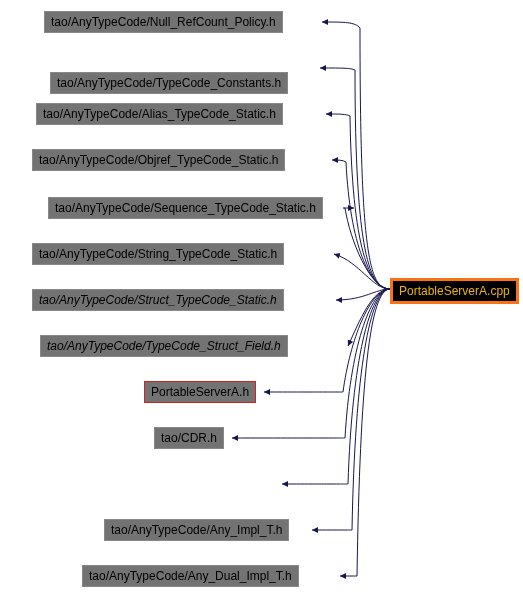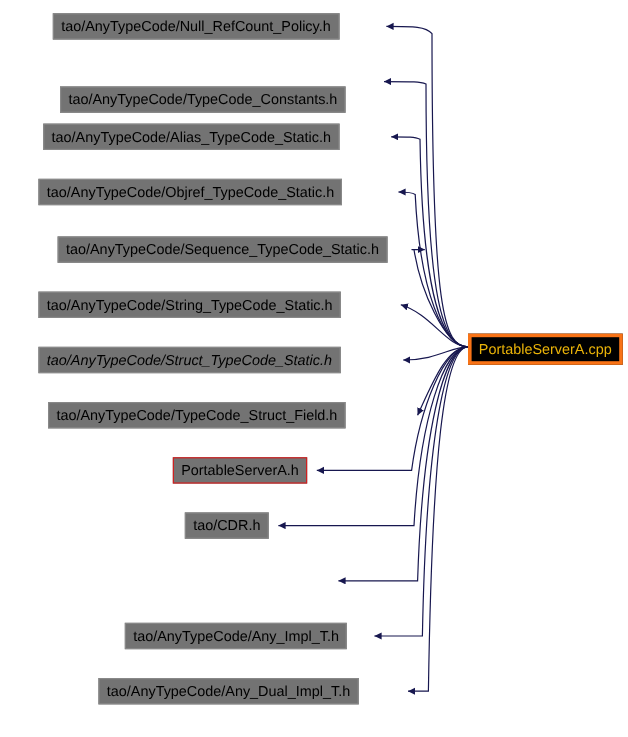--- a/index.html
+++ b/index.html
@@ -95,21 +95,21 @@
   </div>
 
   <div class="node" style="left:32px; top:243px;">
     <span>tao/AnyTypeCode/String_TypeCode_Static.h</span>
   </div>
 
   <div class="node" style="left:32px; top:289px;font-style:italic;">
     <span>tao/AnyTypeCode/Struct_TypeCode_Static.h</span>
   </div>
 
-  <div class="node" style="left:40px; top:335px;">
+  <div class="node" style="left:40px; top:335px;font-style:italic;">
     <span>tao/AnyTypeCode/TypeCode_Struct_Field.h</span>
   </div>
 
   <div class="node highlight" style="left:144px; top:381px;">
     <span>PortableServerA.h</span>
   </div>
 
   <div class="node" style="left:154px; top:427px;">
     <span>tao/CDR.h</span>
   </div>

